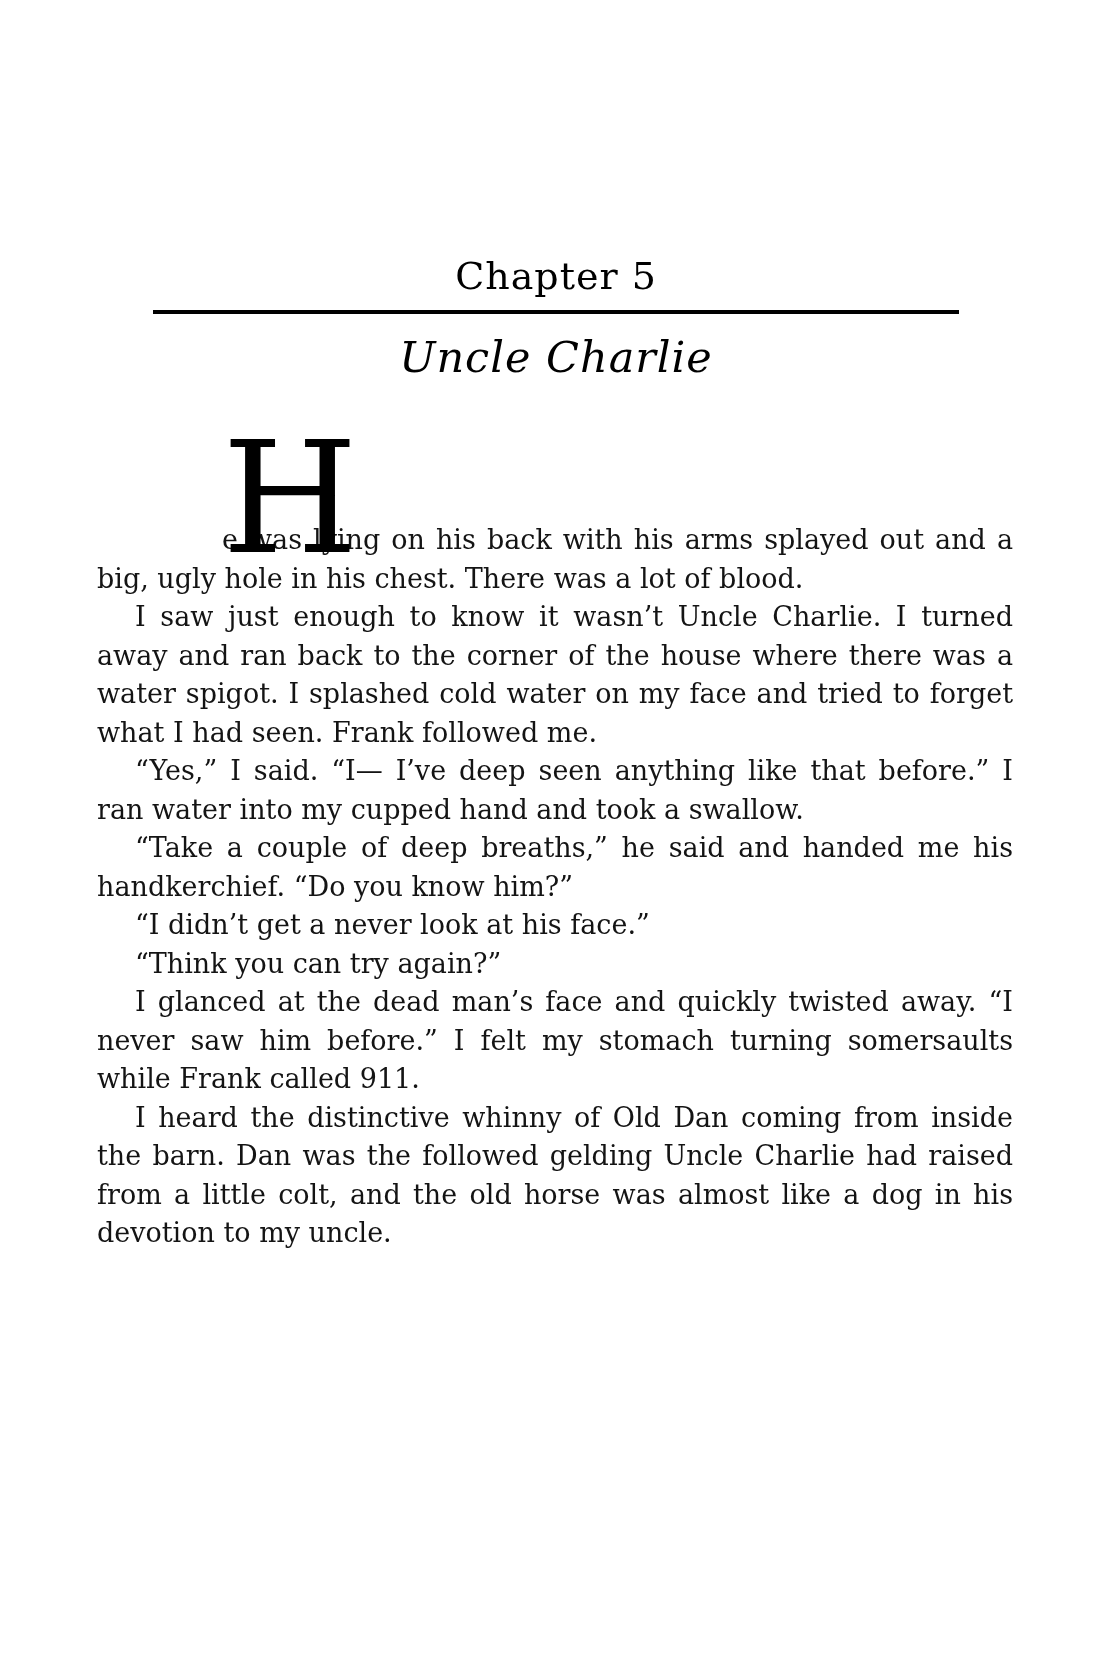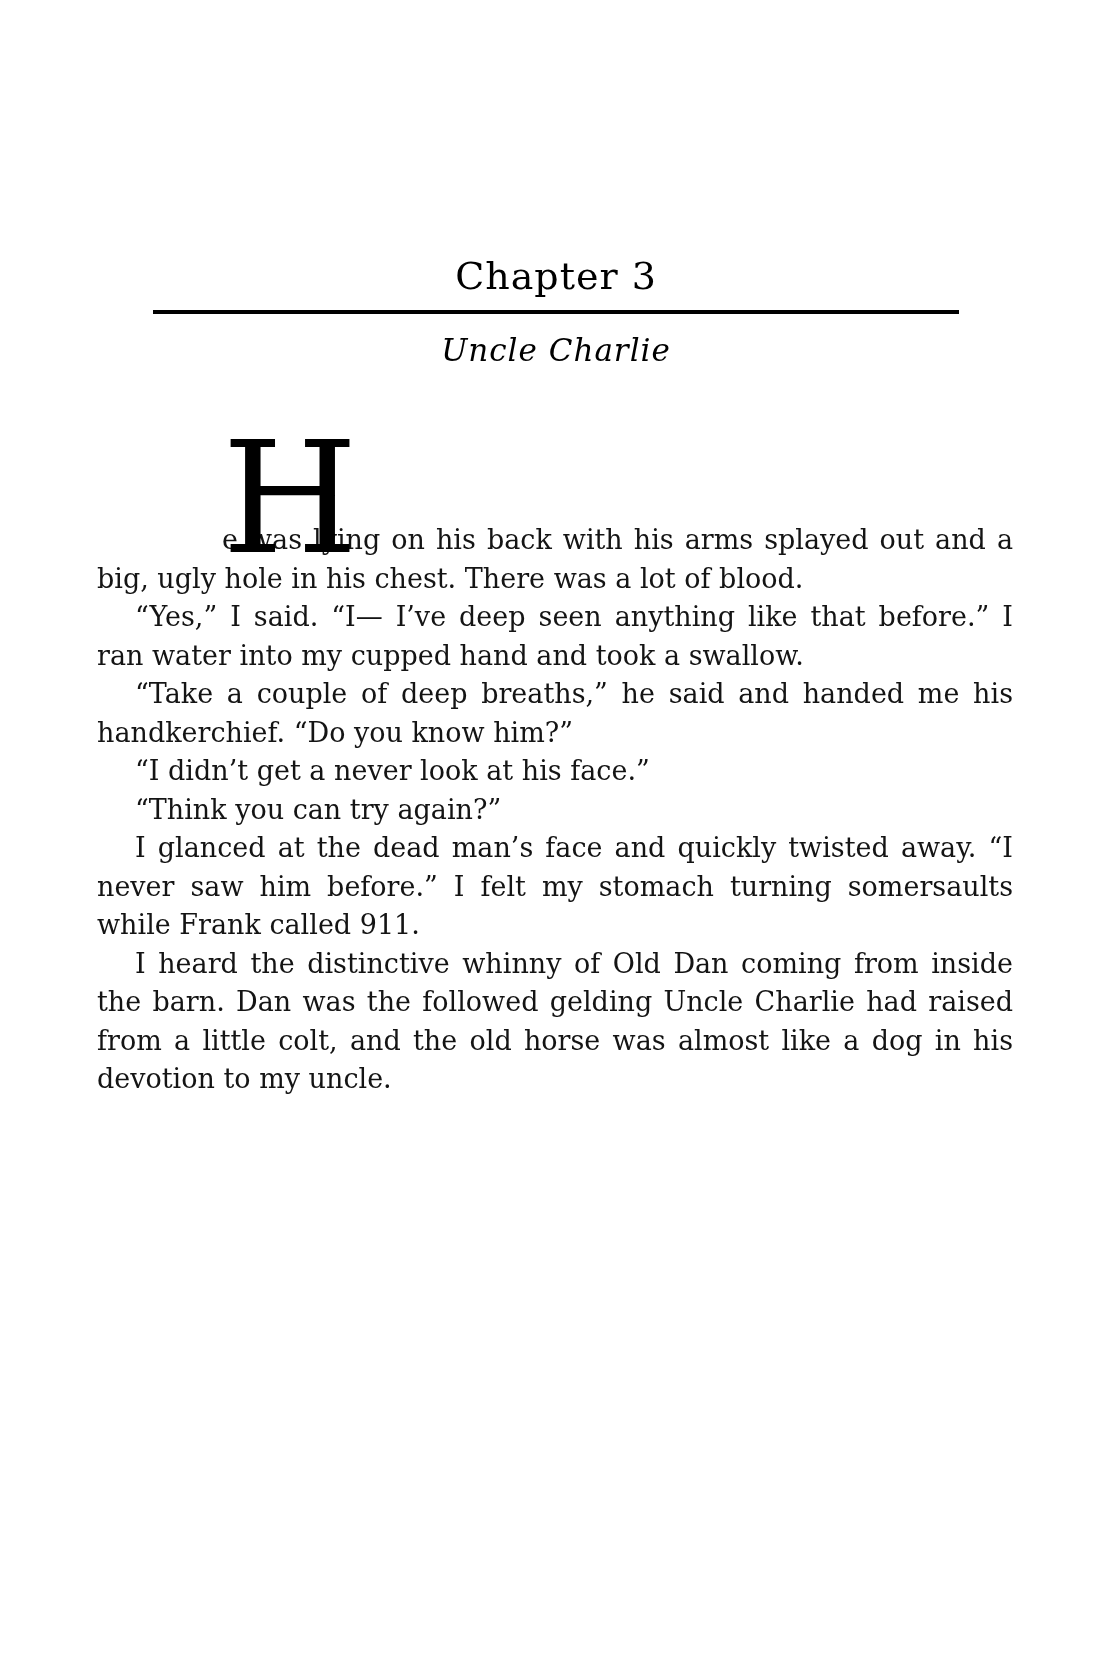--- a/index.html
+++ b/index.html
@@ -32,21 +32,21 @@
   }
   .chapter-rule {
     width: 806px;
     border: none;
     border-top: 4px solid #000000;
     margin: 10px auto 0 auto;
   }
   .chapter-title {
     margin: 18px 0 0 0;
     padding: 0;
-    font-size: 31px;
+    font-size: 43px;
     font-style: italic;
     font-weight: normal;
     line-height: 1.2;
     text-align: center;
     letter-spacing: 1px;
     color: #000000;
   }
   .body-text {
     position: absolute;
     left: 97px;
@@ -76,27 +76,28 @@
     line-height: 1;
     font-weight: normal;
     color: #000000;
   }
 </style>
 </head>
 <body>
 
 <div class="page">
   <header class="chapter-header">
-    <h1 class="chapter-number">Chapter 3</h1>
+    <h1 class="chapter-number">Chapter 5</h1>
     <hr class="chapter-rule">
     <h2 class="chapter-title">Uncle Charlie</h2>
   </header>
 
   <main class="body-text">
       <p class="first"><span class="dropcap">H</span>e was lying on his back with his arms splayed out and a big, ugly hole in his chest. There was a lot of blood.</p>
+      <p>I saw just enough to know it wasn’t Uncle Charlie. I turned away and ran back to the corner of the house where there was a water spigot. I splashed cold water on my face and tried to forget what I had seen. Frank followed me.</p>
       <p>“Yes,” I said. “I— I’ve deep seen anything like that before.” I ran water into my cupped hand and took a swallow.</p>
       <p>“Take a couple of deep breaths,” he said and handed me his handkerchief. “Do you know him?”</p>
       <p>“I didn’t get a never look at his face.”</p>
       <p>“Think you can try again?”</p>
       <p>I glanced at the dead man’s face and quickly twisted away. “I never saw him before.” I felt my stomach turning somersaults while Frank called 911.</p>
       <p>I heard the distinctive whinny of Old Dan coming from inside the barn. Dan was the followed gelding Uncle Charlie had raised from a little colt, and the old horse was almost like a dog in his devotion to my uncle.</p>
     </main>
 </div>
 
 </body></html>

